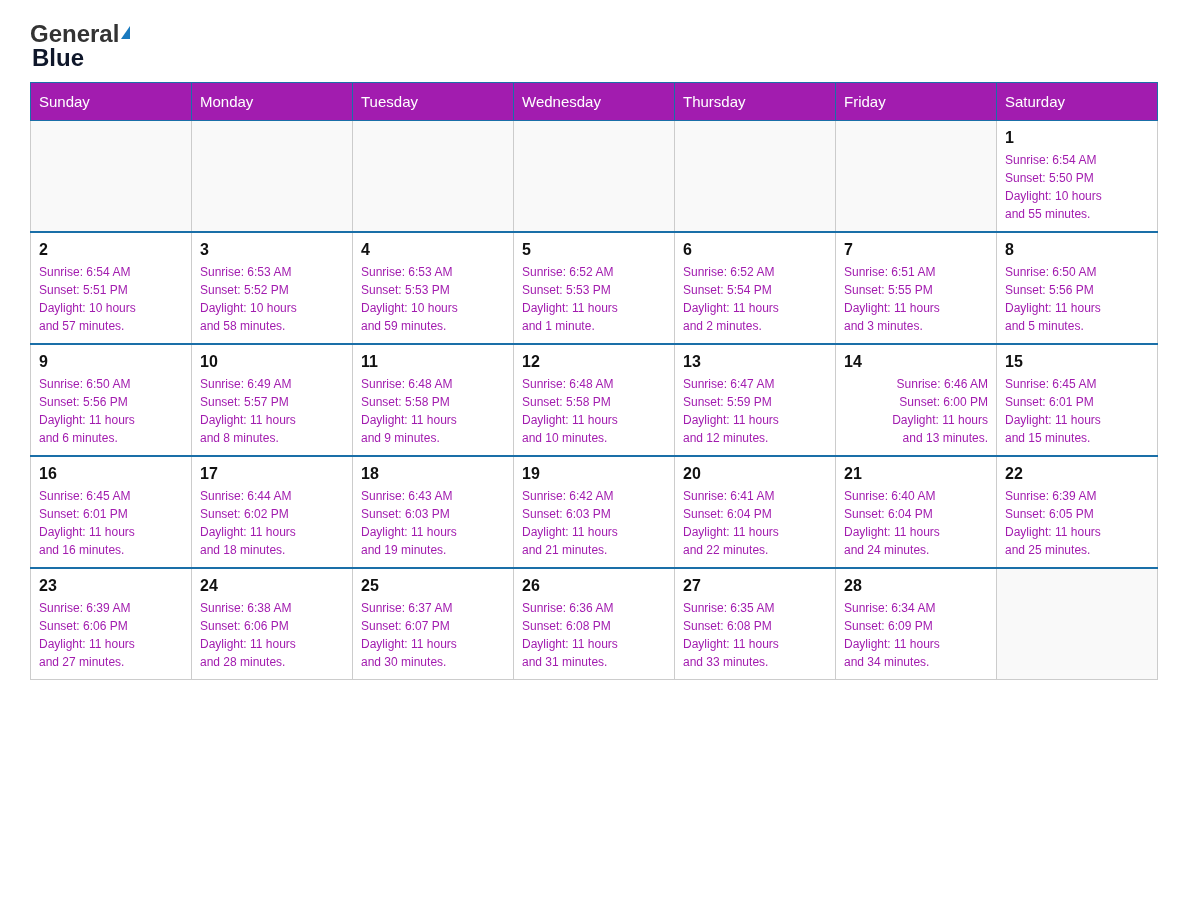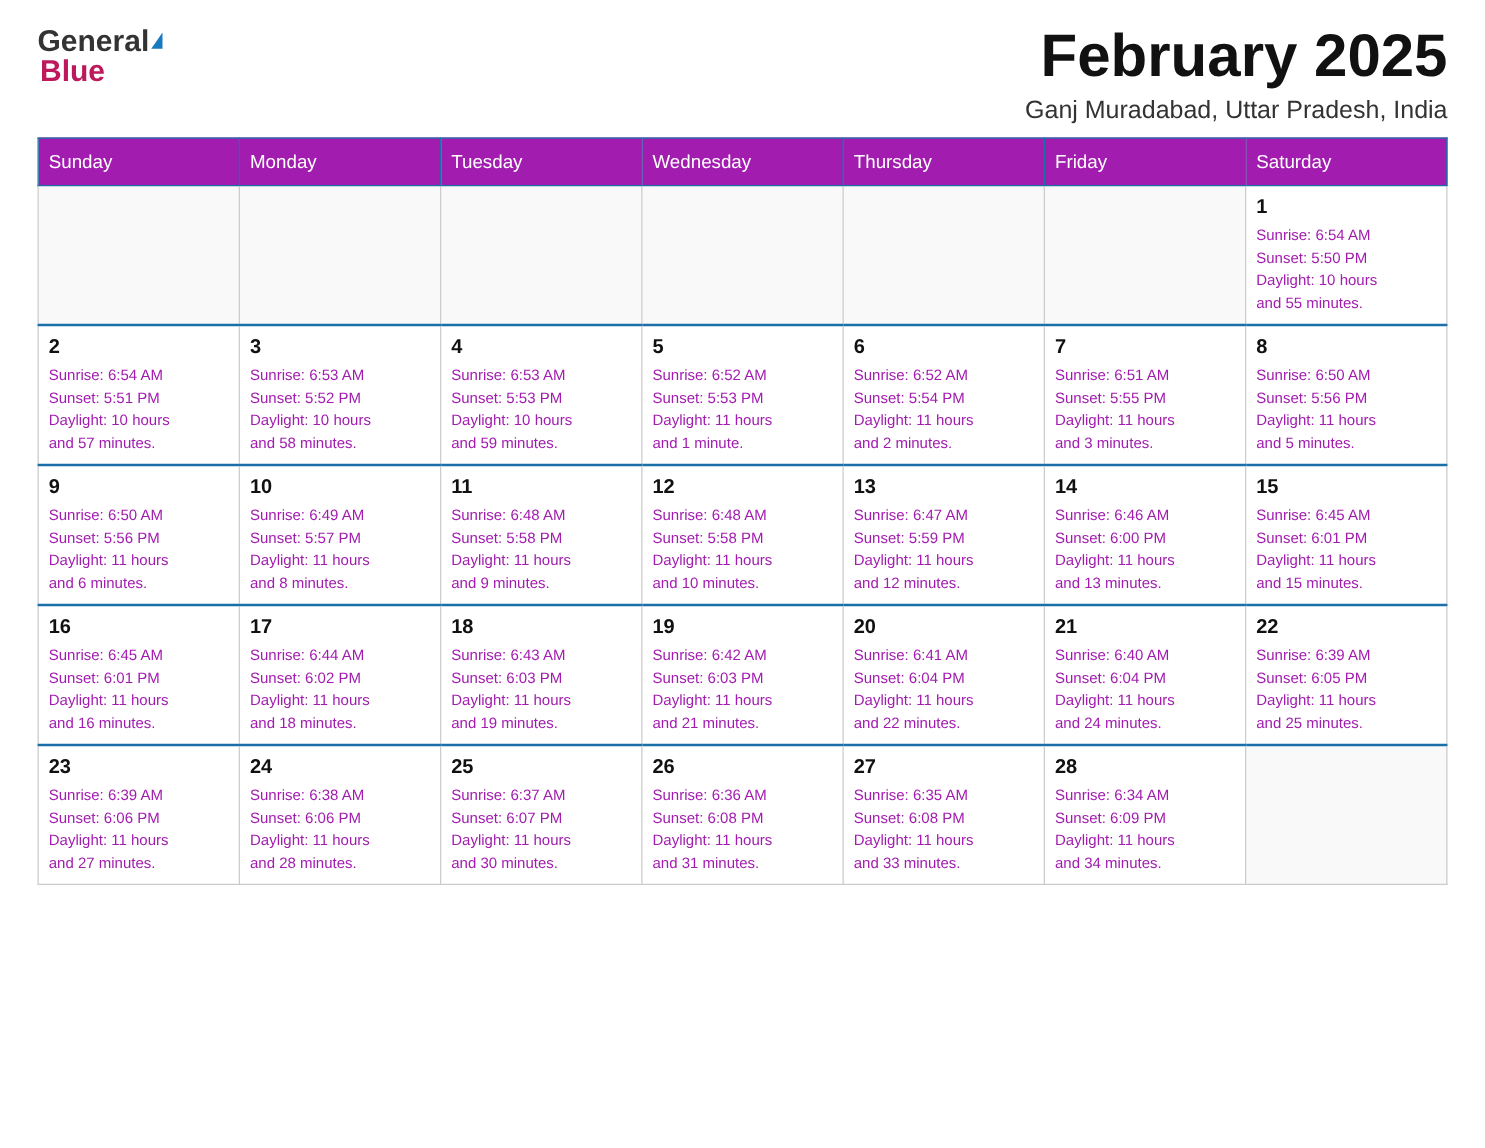--- a/index.html
+++ b/index.html
@@ -76,25 +76,21 @@
   </style>
 </head>
 <body>
 
 <div class="header">
   <div class="logo">
     <div style="display:flex; align-items:center;">
       <span style="font-size:24px; font-weight:bold; color:#333;text-align:right;">General</span>
       <span style="display:inline-block; width:0; height:0; border-left:9px solid transparent; border-right:0px solid transparent; border-bottom:13px solid #1a7abf; margin-left:2px; margin-bottom:4px;"></span>
     </div>
-    <span style="font-size:24px; font-weight:bold; color:#be185d; margin-top:-4px; padding-left:2px;">Blue</span>
-  </div>
-  <div class="title-block">
-    <h1>February 2025</h1>
-    <h2>Ganj Muradabad, Uttar Pradesh, India</h2>
+    <span style="font-size:24px; font-weight:bold; color:#0f172a; margin-top:-4px; padding-left:2px;">Blue</span>
   </div>
 </div>
 
 <table class="calendar">
   <thead>
     <tr>
     <th>Sunday</th>
         <th>Monday</th>
         <th>Tuesday</th>
         <th>Wednesday</th>
@@ -201,21 +197,21 @@
         </td>
         <td>
           <div class="day-number">13</div>
           <div class="day-info" style="white-space: pre-line;">Sunrise: 6:47 AM
 Sunset: 5:59 PM
 Daylight: 11 hours
 and 12 minutes.</div>
         </td>
         <td>
           <div class="day-number">14</div>
-          <div class="day-info" style="white-space: pre-line;">Sunrise: 6:46 AM
+          <div class="day-info" style="white-space: pre-line; text-align: right;">Sunrise: 6:46 AM
 Sunset: 6:00 PM
 Daylight: 11 hours
 and 13 minutes.</div>
         </td>
         <td>
           <div class="day-number">15</div>
           <div class="day-info" style="white-space: pre-line;">Sunrise: 6:45 AM
 Sunset: 6:01 PM
 Daylight: 11 hours
 and 15 minutes.</div>

